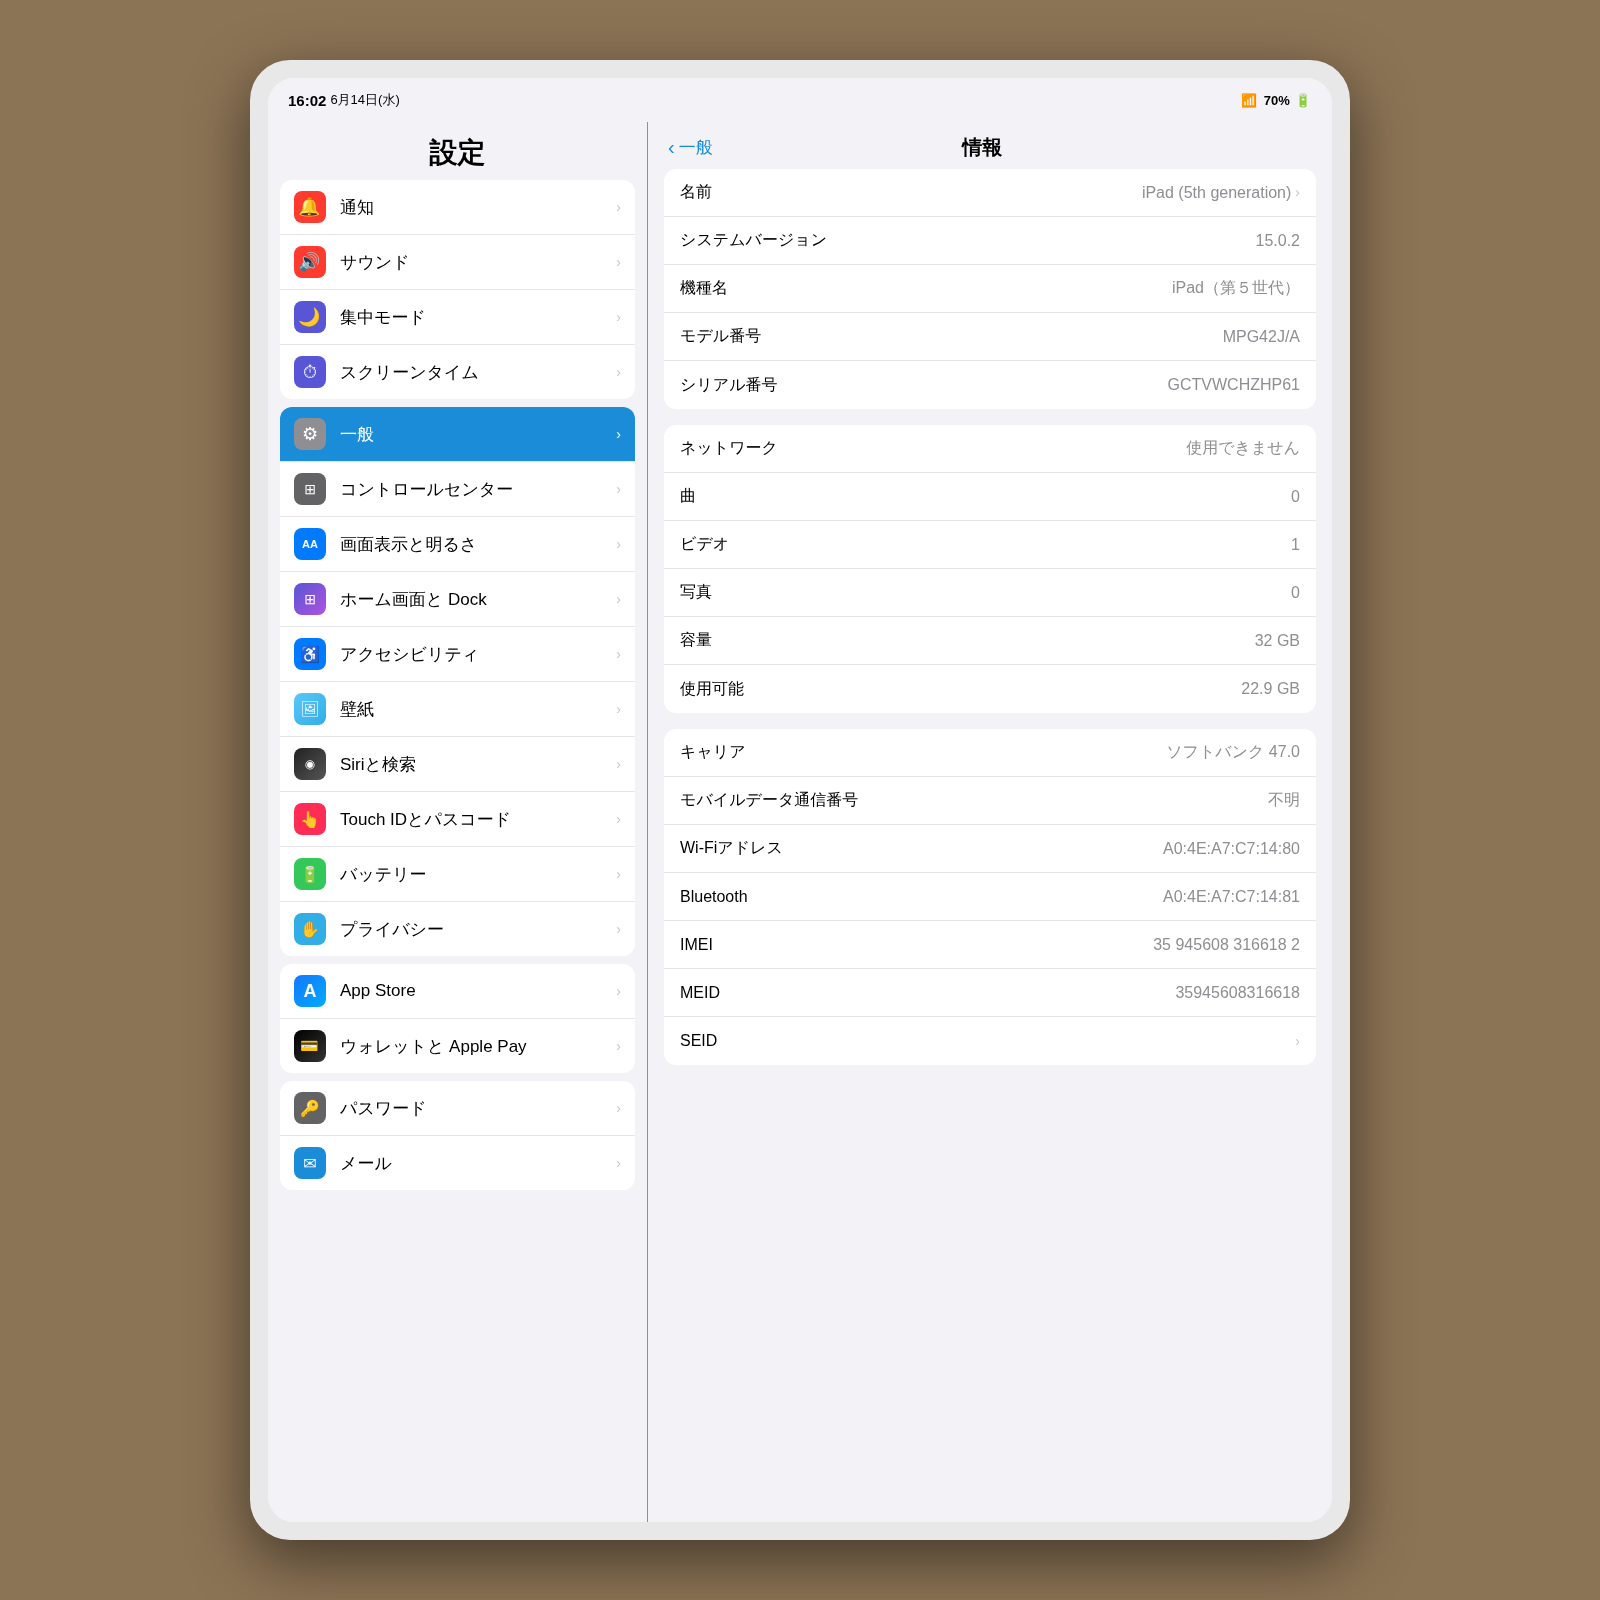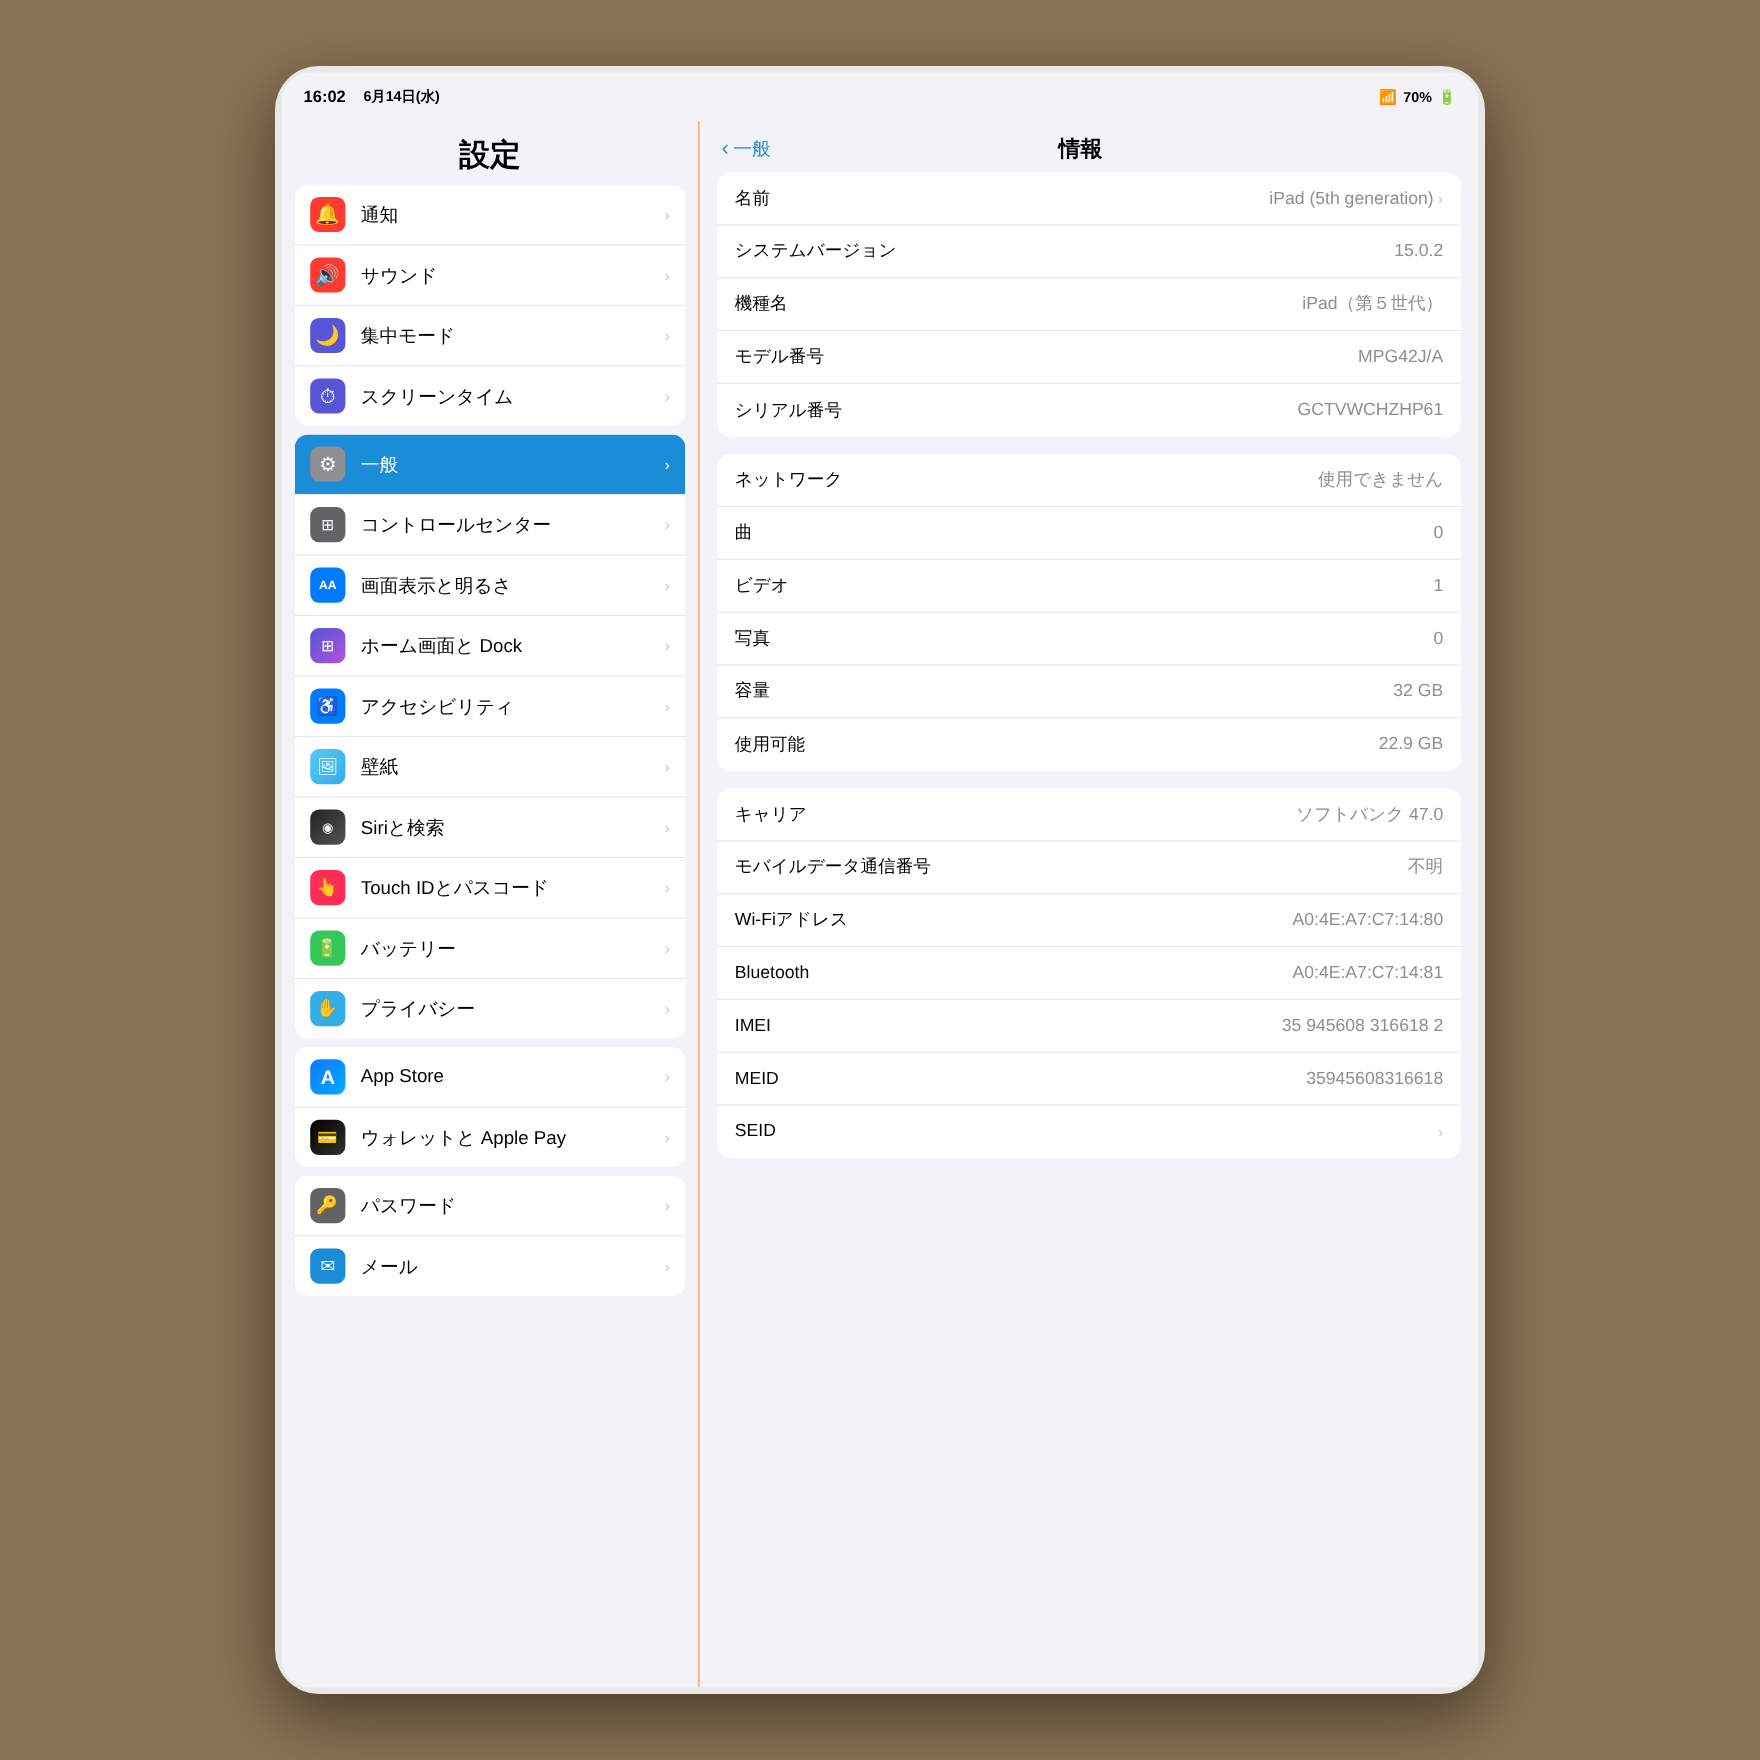--- a/index.html
+++ b/index.html
@@ -11,21 +11,21 @@
       align-items: center;
       justify-content: center;
       font-family: -apple-system, 'Helvetica Neue', Arial, sans-serif;
     }
 
     .tablet-frame {
       width: 1100px;
       height: 1480px;
       background: #e8e8e8;
       border-radius: 40px;
-      padding: 6px;
+      padding: 18px;
       box-shadow: 0 20px 60px rgba(0,0,0,0.5);
       position: relative;
     }
 
     .tablet-screen {
       width: 100%;
       height: 100%;
       background: #f2f2f7;
       border-radius: 26px;
       overflow: hidden;
@@ -44,22 +44,22 @@
       font-weight: 600;
       flex-shrink: 0;
     }
 
     .status-time {
       font-size: 15px;
       font-weight: 600;
     }
     .status-date {
       font-size: 13px;
-      font-weight: 700;
-      margin-left: 16px;
+      font-weight: 400;
+      margin-left: 4px;
     }
     .status-right {
       display: flex;
       align-items: center;
       gap: 6px;
       font-size: 13px;
     }
 
     .main-content {
       display: flex;

